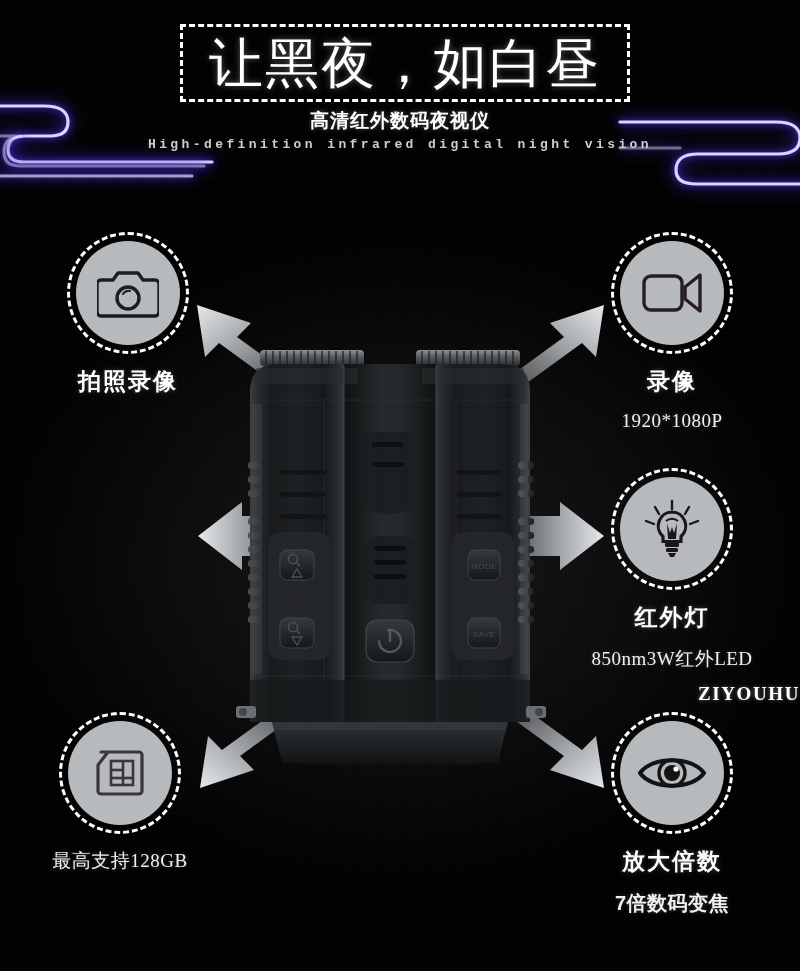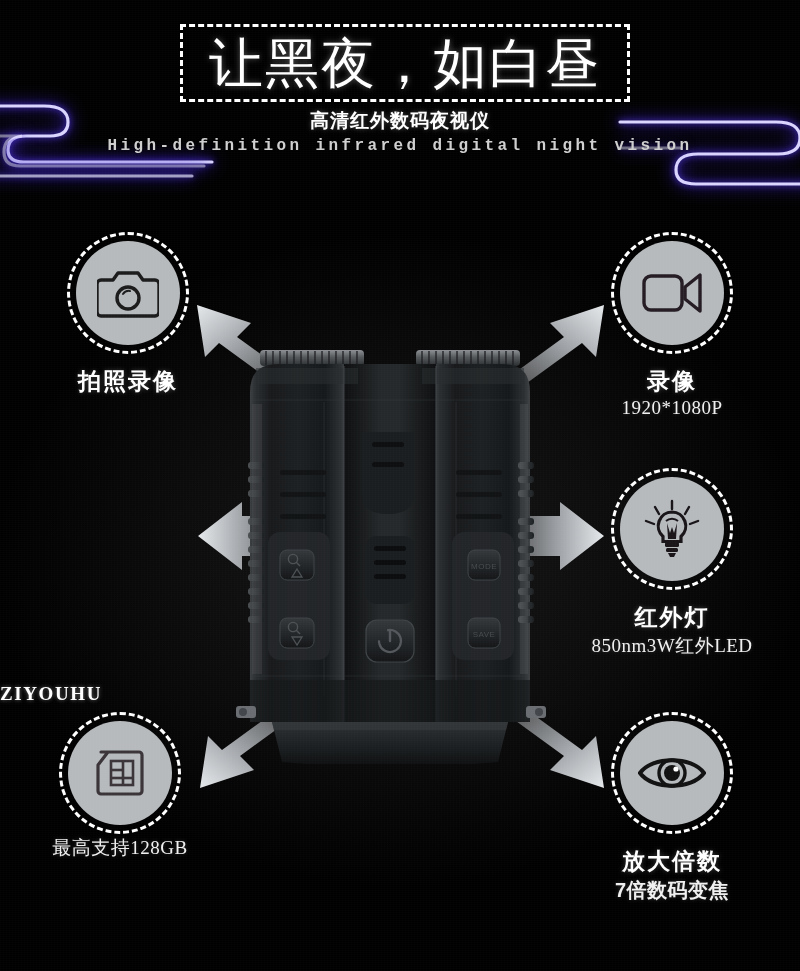--- a/index.html
+++ b/index.html
@@ -38,21 +38,21 @@
     text-shadow:0 0 6px rgba(255,255,255,.35);
   }
   .subtitle-cn{
     position:absolute; left:0; top:108px; width:800px; text-align:center;
     color:#fff; font-size:19px; font-weight:bold; letter-spacing:1px;
     font-family:"Liberation Serif","DejaVu Serif",serif;
     text-shadow:0 0 5px rgba(255,255,255,.3);
   }
   .subtitle-en{
     position:absolute; left:0; top:137px; width:800px; text-align:center;
-    color:#cfcfcf; font-size:16px; letter-spacing:3.4px; font-weight:bold;
+    color:#cfcfcf; font-size:13px; letter-spacing:3.4px; font-weight:bold;
     font-family:"Liberation Mono","DejaVu Sans Mono",monospace;
   }
 
   
   .cloud{ position:absolute; pointer-events:none; }
   .cloud svg{ display:block; overflow:visible; }
   .cloud path{
     fill:none; stroke:#d9d5ff; stroke-width:3.2; stroke-linecap:round;
     filter:drop-shadow(0 0 3px #4b32d6) drop-shadow(0 0 8px #3a20c0);
   }
@@ -74,21 +74,21 @@
   }
   .icon-disc svg{ display:block; }
   .feat-title{
     margin-top:14px; color:#ffffff; font-size:23px; font-weight:bold;
     letter-spacing:2px; line-height:1.2;
     font-family:Liberation Sans, sans-serif;
     text-shadow:0 0 5px rgba(255,255,255,.25);
   }
   .feat-title.serif{ font-family:"Liberation Serif","DejaVu Serif",serif; }
   .feat-sub{
-    margin-top:1px; color:#f0f0f0; font-size:19px; letter-spacing:.5px;
+    margin-top:14px; color:#f0f0f0; font-size:19px; letter-spacing:.5px;
     font-family:"Liberation Serif","DejaVu Serif",serif;
     text-shadow:0 0 4px rgba(255,255,255,.2);
   }
   .feat-sub.sans{ font-family:Liberation Sans, sans-serif; font-weight:bold; font-size:20px; }
 
   
   #f-photo { left:18px;  top:232px; }
   #f-dist  { left:10px;  top:468px; }
   #f-tf    { left:10px;  top:712px; }
   #f-video { left:562px; top:232px; }
@@ -96,21 +96,21 @@
   #f-zoom  { left:562px; top:712px; }
 
   
   .arrow{ position:absolute; pointer-events:none; }
   .arrow svg{ display:block; overflow:visible; }
 
   
   #device{ position:absolute; left:236px; top:344px; width:330px; height:420px; }
   #device svg{ display:block; }
   .brand{
-    position:absolute; left:0; top:683px; width:800px; text-align:left;
+    position:absolute; left:0; top:683px; width:800px; text-align:right;
     color:#ffffff; font-size:19px; font-weight:bold; letter-spacing:1.6px;
     font-family:"Liberation Serif","DejaVu Serif",serif;
     text-shadow:0 0 4px rgba(255,255,255,.45);
   }
 </style>
 </head>
 <body>
 
 <div id="page">
 

